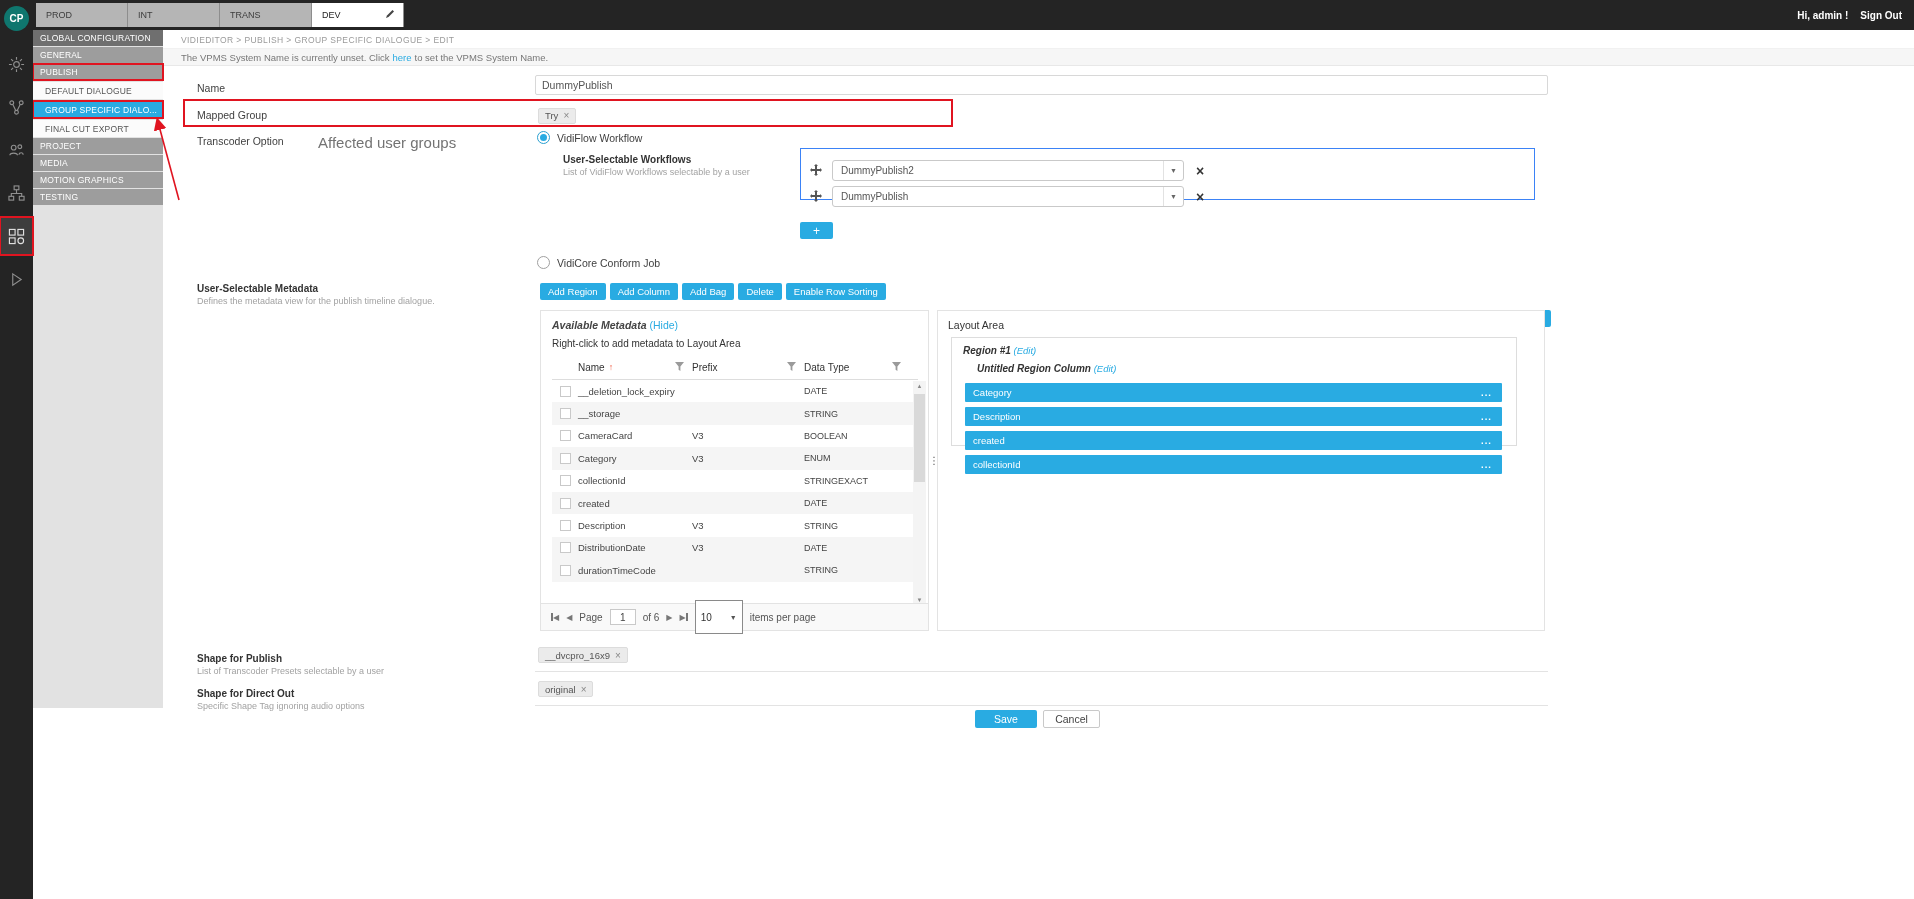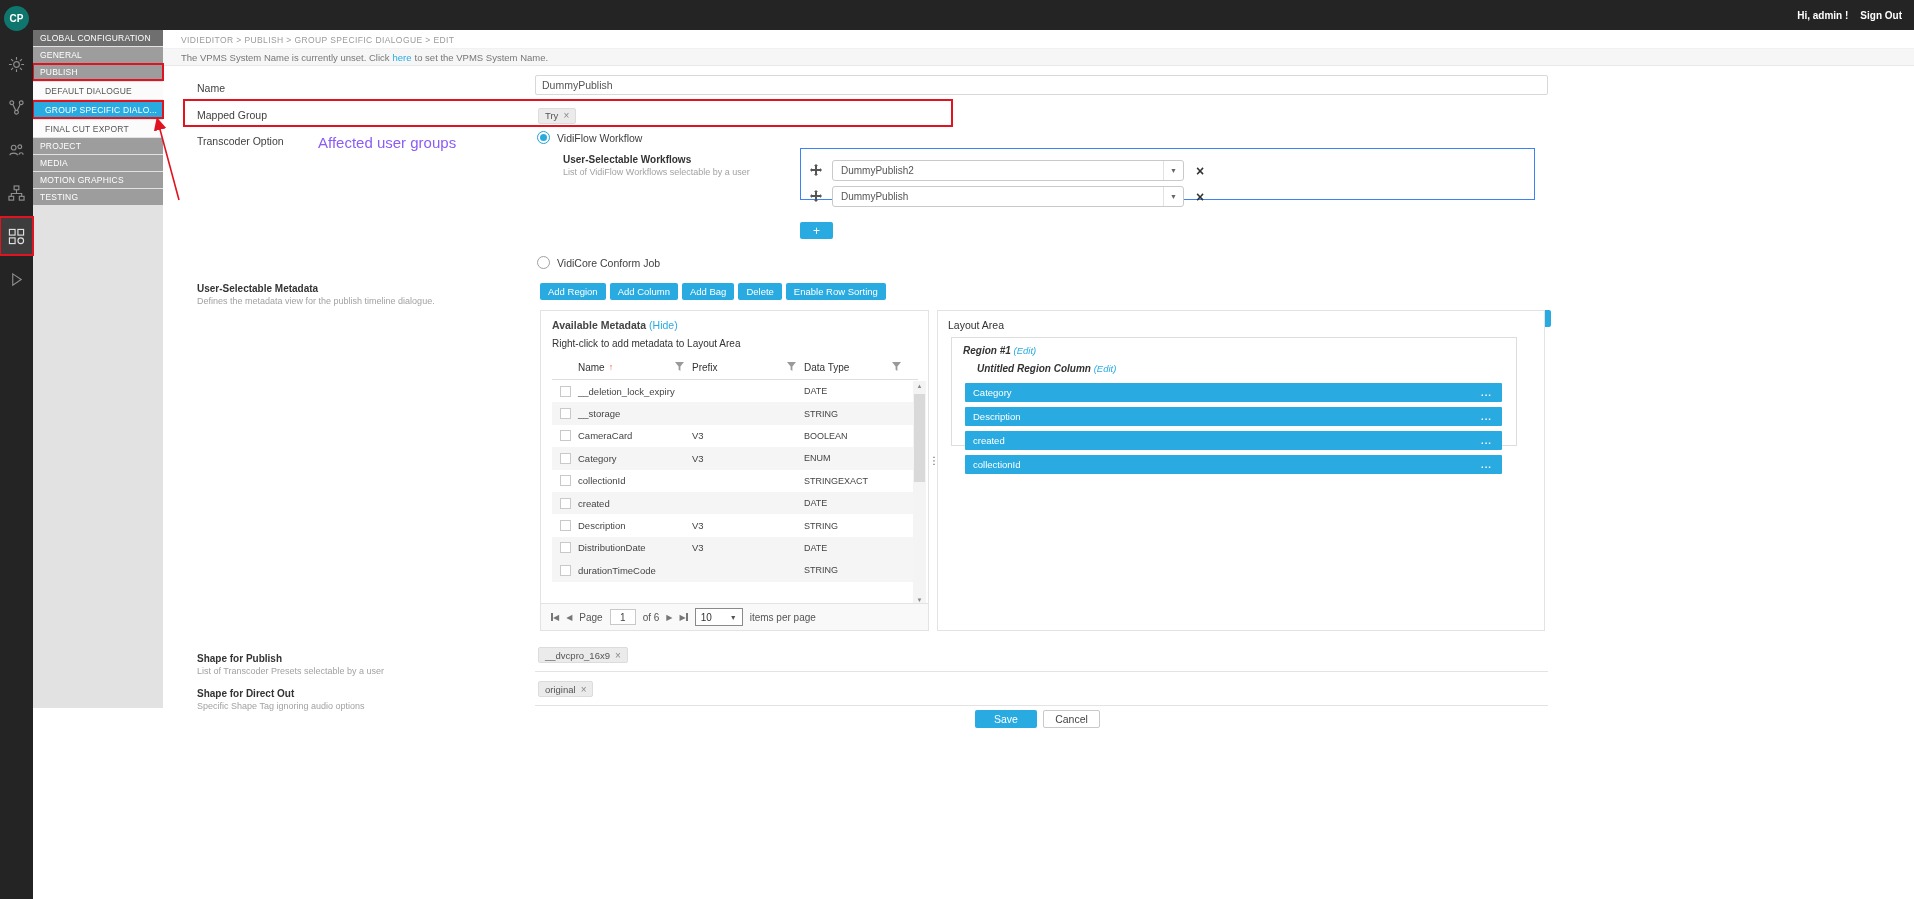--- a/index.html
+++ b/index.html
@@ -71,21 +71,21 @@
   .tbtn { background:#29abe2; color:#fff; border:none; border-radius:2px; height:17px; padding:0 8px;
           font-size:9.5px; display:flex; align-items:center; cursor:pointer; font-family:"Liberation Sans",sans-serif; }
   .info-btn { position:absolute; left:1356px; top:253px;margin-top:27px; }
 
   .panel { position:absolute; top:280px; height:321px; border:1px solid #e3e3e3; background:#fff; }
   .panel-left  { left:377px; width:389px; }
   .panel-right { left:774px; width:608px; }
   .grip { position:absolute; left:766px; top:425px; width:7px; font-size:10px; color:#555; text-align:center; }
 
   .am-title { position:absolute; left:11px; top:8px; font-size:10.5px; }
-  .am-title .t { font-weight:bold; color:#444; }
+  .am-title .t { font-weight:bold; color:#444;font-style:italic; }
   .am-hint  { position:absolute; left:11px; top:27px; font-size:10px; color:#333;text-align:right; }
 
   .tbl { position:absolute; left:11px; top:44px; width:366px; }
   .thead { display:flex; align-items:center; height:25px; border-bottom:1px solid #ddd; font-size:10px; color:#333; }
   .hc { display:flex; align-items:center; justify-content:space-between; padding-right:8px; }
   .c-chk  { width:26px; display:flex; justify-content:center; }
   .c-name { width:114px; } .c-prefix { width:112px; } .c-type { width:105px; }
   .sort { color:#f1654c; font-size:9px; margin-left:2px; margin-right:auto; padding-left:2px; }
   .trow { display:flex; align-items:center; height:22.4px; font-size:9.5px; color:#444; }
   .trow.alt { background:#f5f5f5; }
@@ -96,21 +96,21 @@
   .vthumb { position:absolute; left:1px; top:13px; width:11px; height:88px; background:#d9d9d9; }
   .varrow { position:absolute; left:0; width:13px; font-size:6px; color:#888; text-align:center; }
 
   .pager { position:absolute; left:0; right:0; bottom:0; height:27px; background:#f9f9f9; border-top:1px solid #e3e3e3;
            display:flex; align-items:center; gap:7px; padding-left:10px; font-size:10px; color:#555; }
   .pgbtn { font-size:8px; color:#777; cursor:pointer; display:inline-flex; align-items:center; }
   .bar { display:inline-block; width:2px; height:8px; background:#777; }
   .page-input { width:26px; height:16px; border:1px solid #c9c9c9; text-align:center; font-size:10px; color:#444;
                 font-family:"Liberation Sans",sans-serif; }
   .perpage { width:48px; height:18px; border:1px solid #8a8a8a; background:#fff; display:flex; align-items:center;
-             justify-content:space-between; padding:0 5px; font-size:10px; color:#333; cursor:pointer; }
+             justify-content:space-between; padding:16px 5px; font-size:10px; color:#333; cursor:pointer; }
   .perpage .dd { font-size:7px; color:#555; }
 
   .la-title { position:absolute; left:10px; top:8px; font-size:10.5px; color:#333; }
   .la-box { position:absolute; left:13px; top:26px; width:566px; height:109px; border:1px solid #ddd; }
   .la-label { position:absolute; font-size:10px; font-style:italic; font-weight:bold; color:#333; }
   .la-label .link { font-style:italic; font-weight:normal; font-size:9.5px; }
   .labar { position:absolute; left:13px; width:537px; height:19px; background:#29abe2; color:#fff; border-radius:1px;
            font-size:9.5px; display:flex; align-items:center; padding-left:8px; cursor:pointer; }
   .labar .dots { position:absolute; right:10px; letter-spacing:1px; font-weight:bold; }
 
@@ -119,21 +119,21 @@
 
   .save-btn { position:absolute; left:812px; top:680px; width:62px; height:18px; background:#29abe2; color:#fff; border:none;
               border-radius:2px; font-size:10.5px; display:flex; align-items:center; justify-content:center; cursor:pointer; }
   .cancel-btn { position:absolute; left:880px; top:680px; width:57px; height:18px; background:#fff; color:#444;
                 border:1px solid #c9c9c9; border-radius:2px; font-size:10.5px; display:flex; align-items:center;
                 justify-content:center; cursor:pointer; }
 
   
   .ann-mapped { position:absolute; left:183px; top:99px; width:770px; height:28px; border:2px solid #e01420;
                 z-index:4; pointer-events:none; }
-  .ann-text { position:absolute; left:318px; top:134px; color:#8b5cf6; font-size:15px; z-index:4; pointer-events:none; }
+  .ann-text { position:absolute; left:318px; top:134px; color:#737373; font-size:15px; z-index:4; pointer-events:none; }
   .ann-arrow { position:absolute; left:145px; top:112px; z-index:4; pointer-events:none; }
 </style>
 </head>
 <body>
 
 <div class="iconbar">
   <div class="logo">CP</div>
   <div class="icn">
     <svg width="17" height="17" viewBox="0 0 18 18" fill="none" stroke="currentColor" stroke-width="1.2">
         <circle cx="9" cy="9" r="3"></circle>
@@ -173,20 +173,37 @@
       </svg>
   </div>
   <div class="icn">
     <svg width="15" height="15" viewBox="0 0 16 16" fill="none" stroke="currentColor" stroke-width="1.2">
         <path d="M4 2l9 6-9 6z"></path>
       </svg>
   </div>
 </div>
 
 <div class="topbar">
+  <div class="tabs">
+    <div class="tab">
+        <span>PROD</span>
+      </div>
+    <div class="tab">
+        <span>INT</span>
+      </div>
+    <div class="tab">
+        <span>TRANS</span>
+      </div>
+    <div class="tab active">
+      <span>DEV</span>
+      <span><svg width="10" height="10" viewBox="0 0 10 10">
+            <path d="M1 9l1-2.5L7.5 1 9 2.5 3.5 8z" fill="#444"></path>
+          </svg></span>
+    </div>
+  </div>
   <div class="userbox">
     <span>Hi, admin !</span>
     <span style="cursor:pointer;">Sign Out</span>
   </div>
 </div>
 
 <div class="nav">
   <div class="nav-item nav-header">GLOBAL CONFIGURATION</div>
   <div class="nav-item nav-section">GENERAL</div>
   <div class="nav-item nav-section red-outline">PUBLISH</div>

